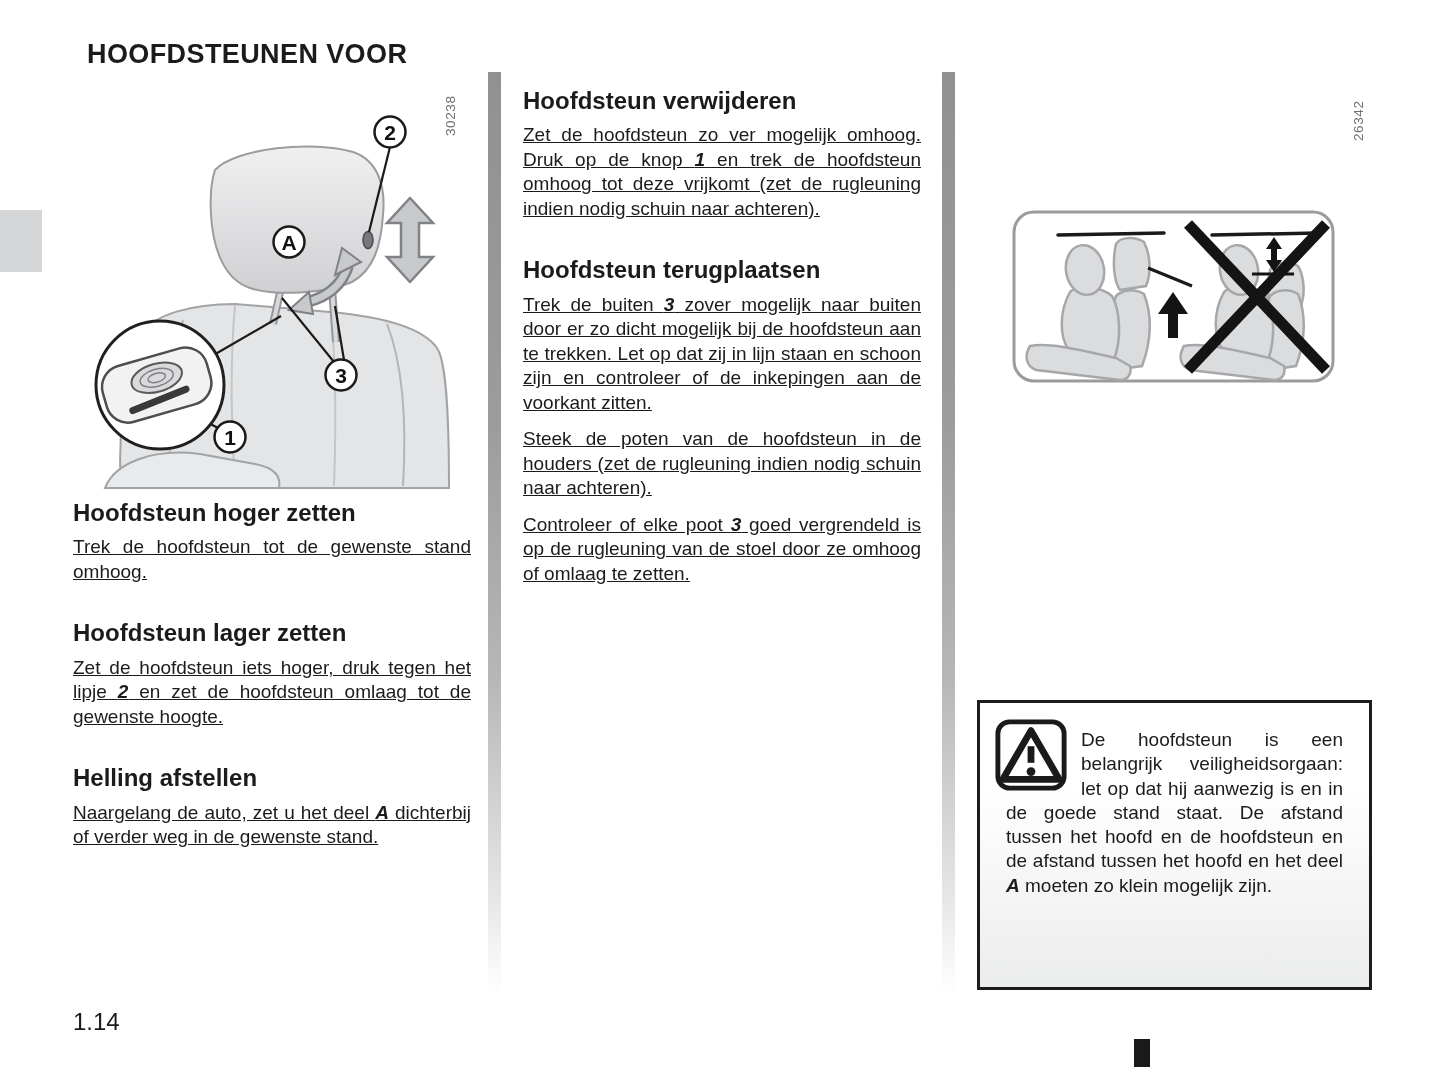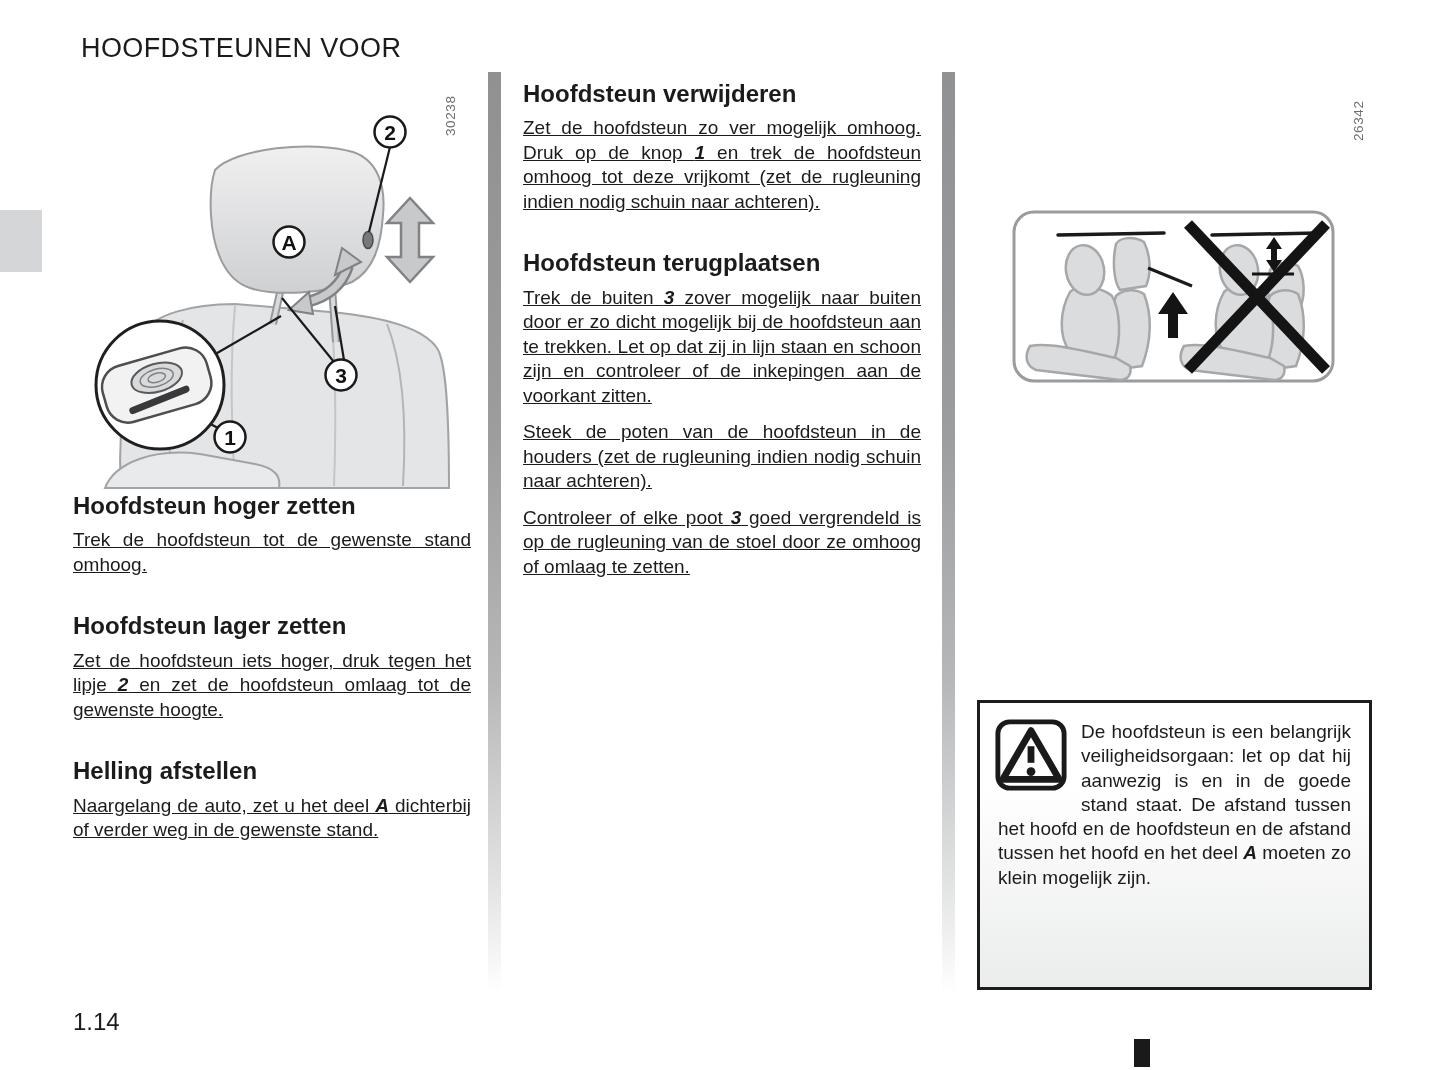--- a/index.html
+++ b/index.html
@@ -4,48 +4,48 @@
 <style>
   html,body{margin:0;padding:0;}
   body{
     width:1445px;height:1070px;position:relative;overflow:hidden;
     background:#ffffff;color:#1b1b1b;
     font-family:"Liberation Sans", sans-serif;
   }
   .abs{position:absolute;}
   
   .page-title{
-    left:72px;top:24px;font-size:27px;font-weight:400;letter-spacing:.4px;margin:9px;
+    left:72px;top:24px;font-size:27px;font-weight:700;letter-spacing:.4px;margin:15px;
   }
   
   .chapter-tab{left:0;top:210px;width:42px;height:62px;background:#d5d6d8;}
   
   .vcode{
     font-size:13.5px;color:#6e6f71;letter-spacing:.6px;white-space:nowrap;
     transform:rotate(-90deg);transform-origin:0 0;
   }
   
   .sep{
     width:13px;height:922px;top:72px;
     background:linear-gradient(180deg,#8f9193 0%,#9a9c9e 38%,#b6b7b9 66%,#e2e3e3 88%,rgba(255,255,255,0) 100%);
   }
   
   .textcol{width:398px;}
   .sec-h{font-size:24px;font-weight:700;margin:36px 0 9px;line-height:1.1;}
-  .sec-h.first{margin-top:7px;}
+  .sec-h.first{margin-top:14px;}
   p.body{font-size:19px;line-height:24.5px;text-align:justify;margin:0 0 12px;text-decoration:underline;}
   b.em{font-weight:700;font-style:italic;}
   
   .warnbox{
     left:977px;top:700px;width:395px;height:290px;box-sizing:border-box;
     border:3px solid #1c1c1c;background:linear-gradient(180deg,#ffffff 30%,#ebecec 100%);
     padding:13px 14px;
   }
   .warnbox .icon{float:left;width:74px;height:74px;margin:2px 13px 6px 0;}
-  .warnbox p{font-size:19px;line-height:24.3px;text-align:justify;margin:4px;}
+  .warnbox p{font-size:19px;line-height:24.3px;text-align:justify;margin:12px;}
   
   .pagenum{left:73px;top:1008px;font-size:24px;}
   .printmark{left:1134px;top:1039px;width:16px;height:28px;background:#1a1a1a;}
   
   .fig-pos-frame{left:1012px;top:210px;}
   svg{display:block;}
 </style>
 </head>
 <body>
 

